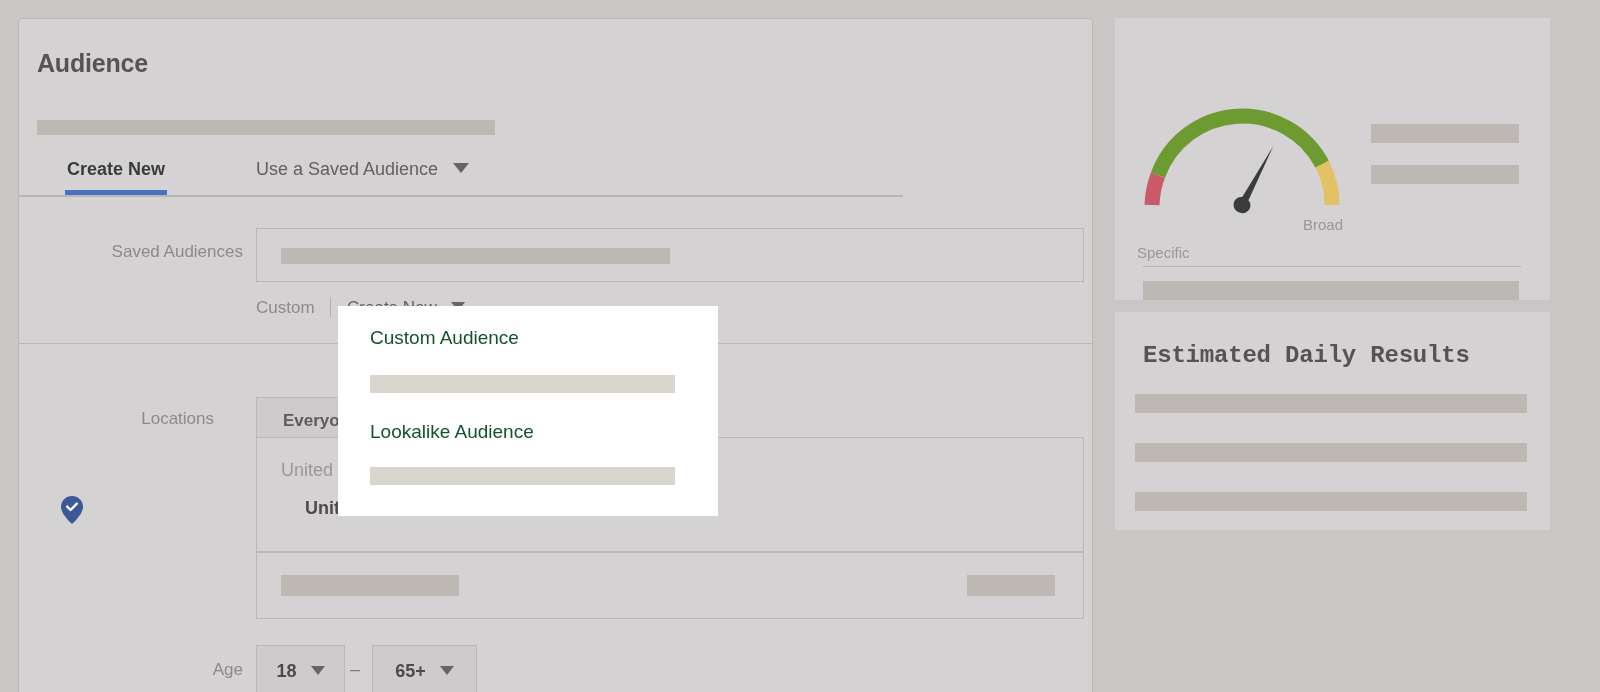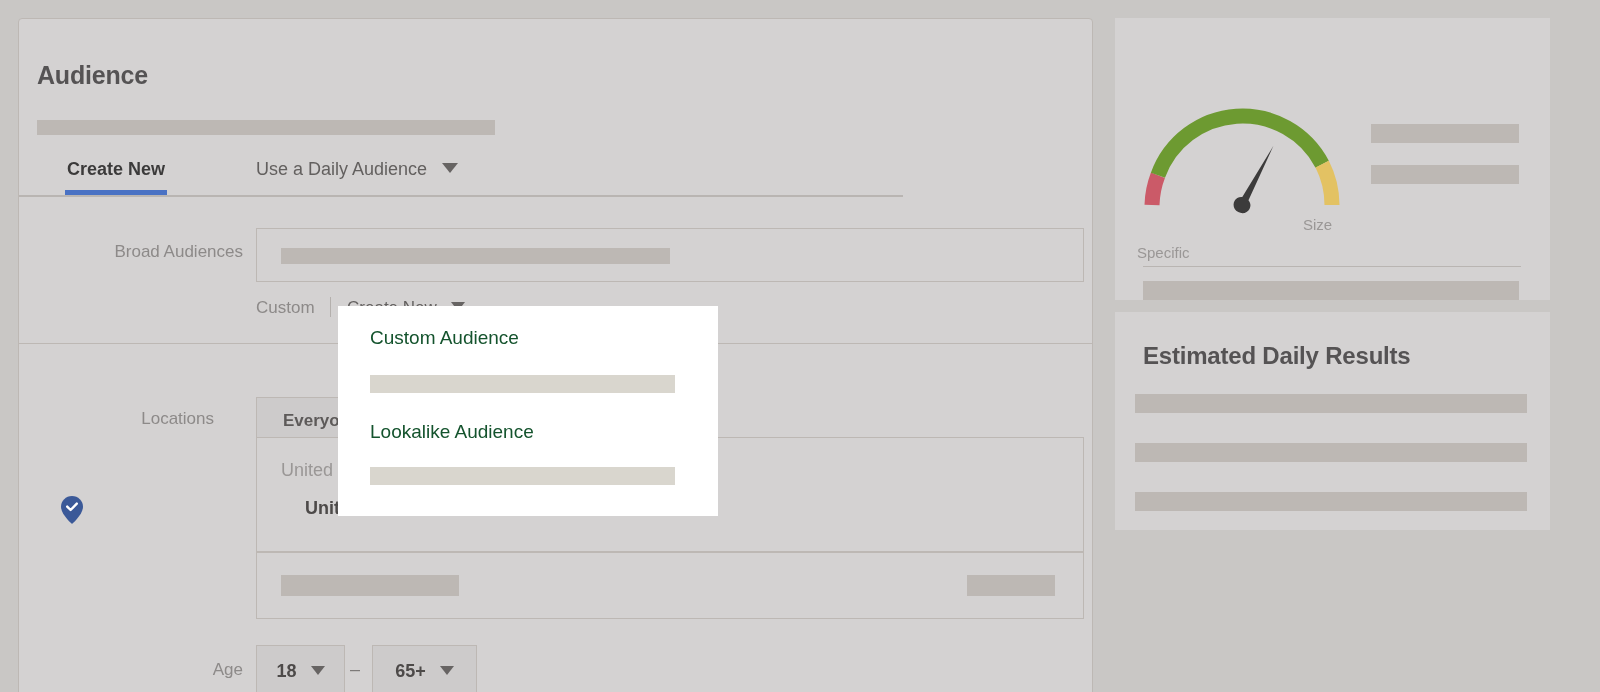--- a/index.html
+++ b/index.html
@@ -26,21 +26,21 @@
     height: 700px;
     background: #d4d2d2;
     border: 1px solid #bdb8b4;
     border-radius: 4px;
     box-sizing: border-box;
   }
 
   .panel-title {
     position: absolute;
     left: 18px;
-    top: 42px;
+    top: 30px;
     font-size: 25px;
     font-weight: bold;
     color: #555354;
     letter-spacing: -0.2px;
   }
 
   .skel {
     background: #bdb8b4;
     display: block;
   }
@@ -301,21 +301,21 @@
   .dd-skel.two { top: 161px; }
 
   
   .side-panel {
     position: absolute;
     left: 1115px;
     width: 435px;
     background: #d4d2d2;
   }
   .side-panel.size    { top: 18px;  height: 282px; }
-  .side-panel.results { top: 312px; height: 218px; }
+  .side-panel.results { top: 312px; height: 218px; font-family: Liberation Mono, monospace; }
 
   .side-title {
     position: absolute;
     left: 28px;
     top: 30px;
     font-size: 24px;
     font-weight: bold;
     color: #555354;
     letter-spacing: -0.2px;
     white-space: nowrap;
@@ -379,26 +379,26 @@
 
   <div class="panel-title">Audience</div>
 
   <span class="skel title-skel"></span>
 
   <div class="tabs">
     <div class="tab active">
       <span>Create New</span>
     </div>
     <div class="tab saved">
-      <span>Use a Daily Audience</span>
+      <span>Use a Saved Audience</span>
       <span class="caret"></span>
     </div>
   </div>
 
-  <div class="row-label ca-label">Broad Audiences</div>
+  <div class="row-label ca-label">Saved Audiences</div>
   <div class="ca-field">
     <span class="skel"></span>
   </div>
 
   <div class="exclude-row">
     <span>Custom</span>
     <span class="sep"></span>
     <span class="createnew">Create New</span>
     <span class="caret-sm"></span>
   </div>
@@ -451,21 +451,21 @@
     <path d="M 20.93 75.27 A 90 90 0 0 1 185.17 64.14" fill="none" stroke="#6d9a31" stroke-width="15"></path>
 
     <path d="M 185.17 64.14 A 90 90 0 0 1 195 105" fill="none" stroke="#e3c263" stroke-width="15"></path>
 
     <g transform="rotate(28 105 105)">
       <path d="M 105 113 C 100 113 96.5 109.4 96.5 105 C 96.5 101.6 98.4 99 101.5 97.8 L 105 38 L 108.5 97.8 C 111.6 99 113.5 101.6 113.5 105 C 113.5 109.4 110 113 105 113 Z" fill="#3c3b3b"></path>
     </g>
   </svg>
 
   <div class="gauge-label specific">Specific</div>
-  <div class="gauge-label broad">Size</div>
+  <div class="gauge-label broad">Broad</div>
 
   <span class="skel size-skel a"></span>
   <span class="skel size-skel b"></span>
 
   <div class="size-divider"></div>
   <span class="skel size-bottom-skel"></span>
 </div>
 
 <div class="side-panel results">
   <div class="side-title">Estimated Daily Results</div>

